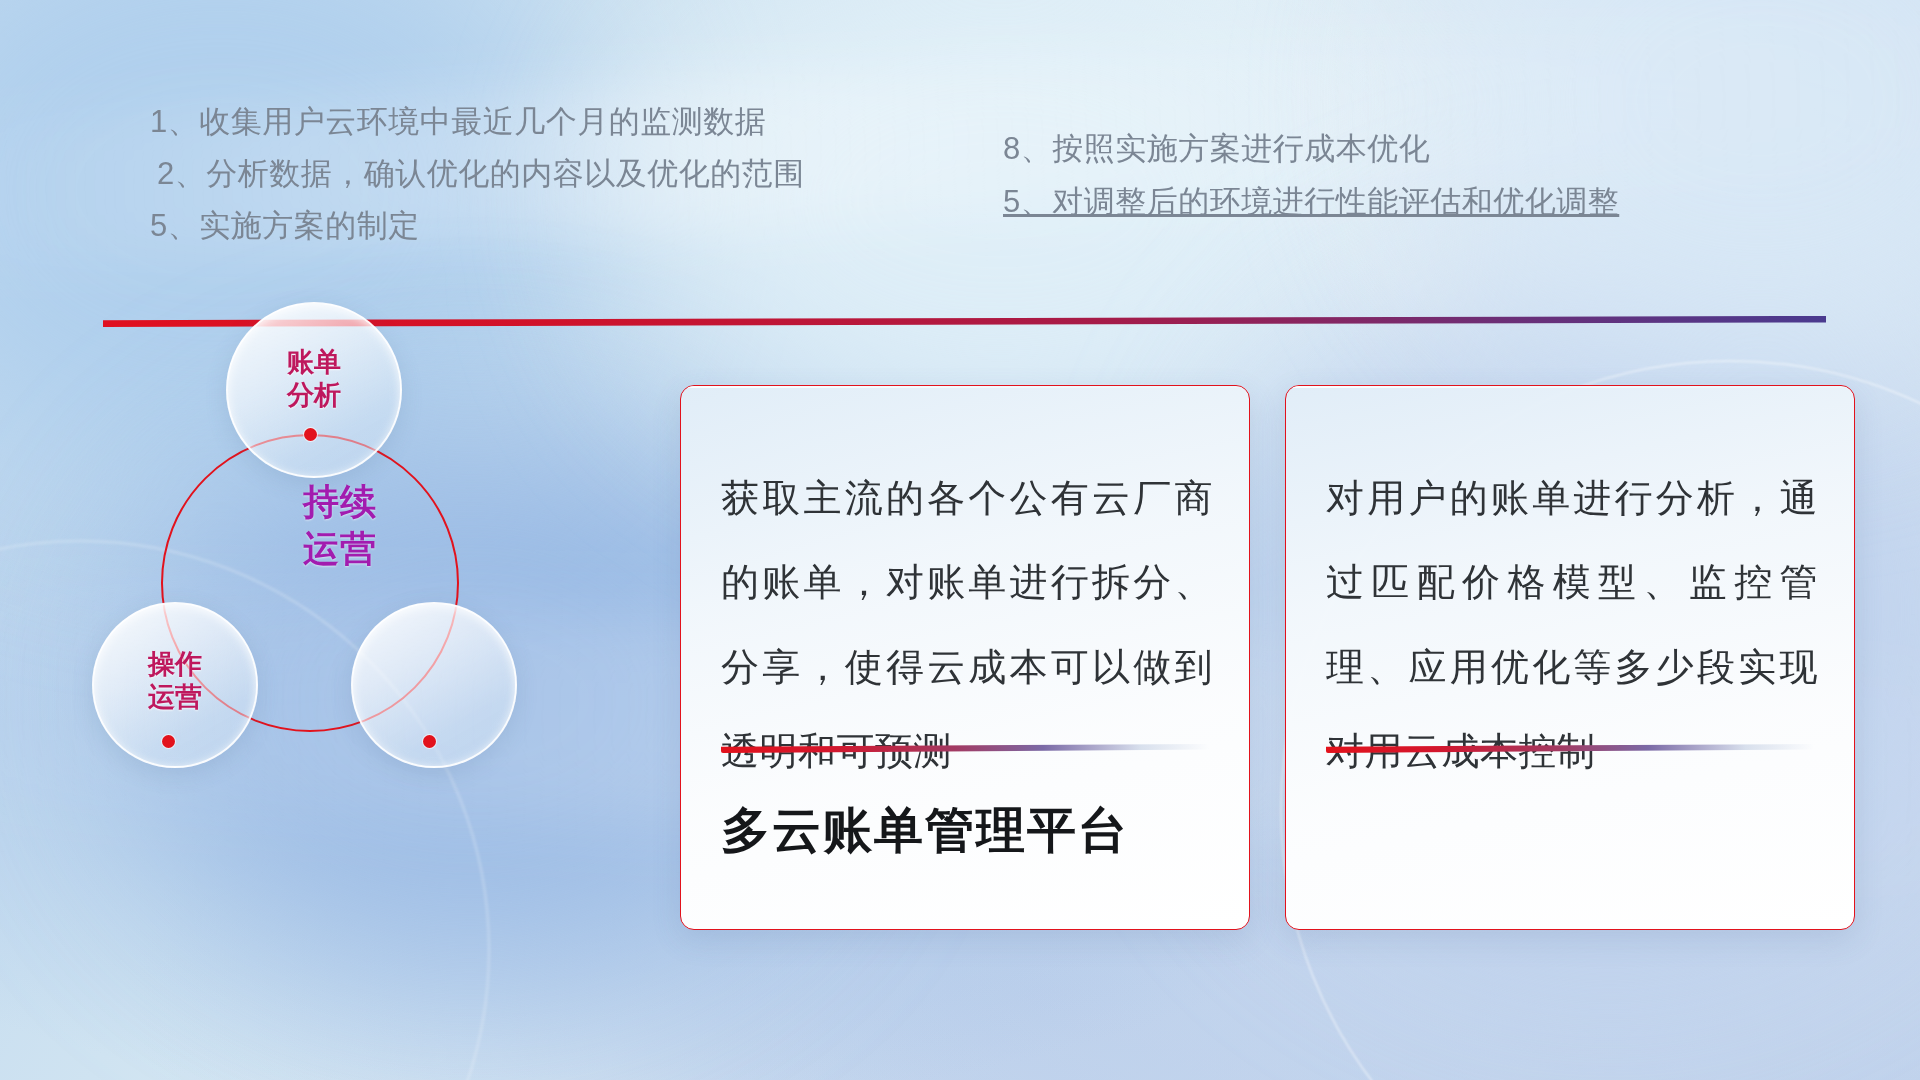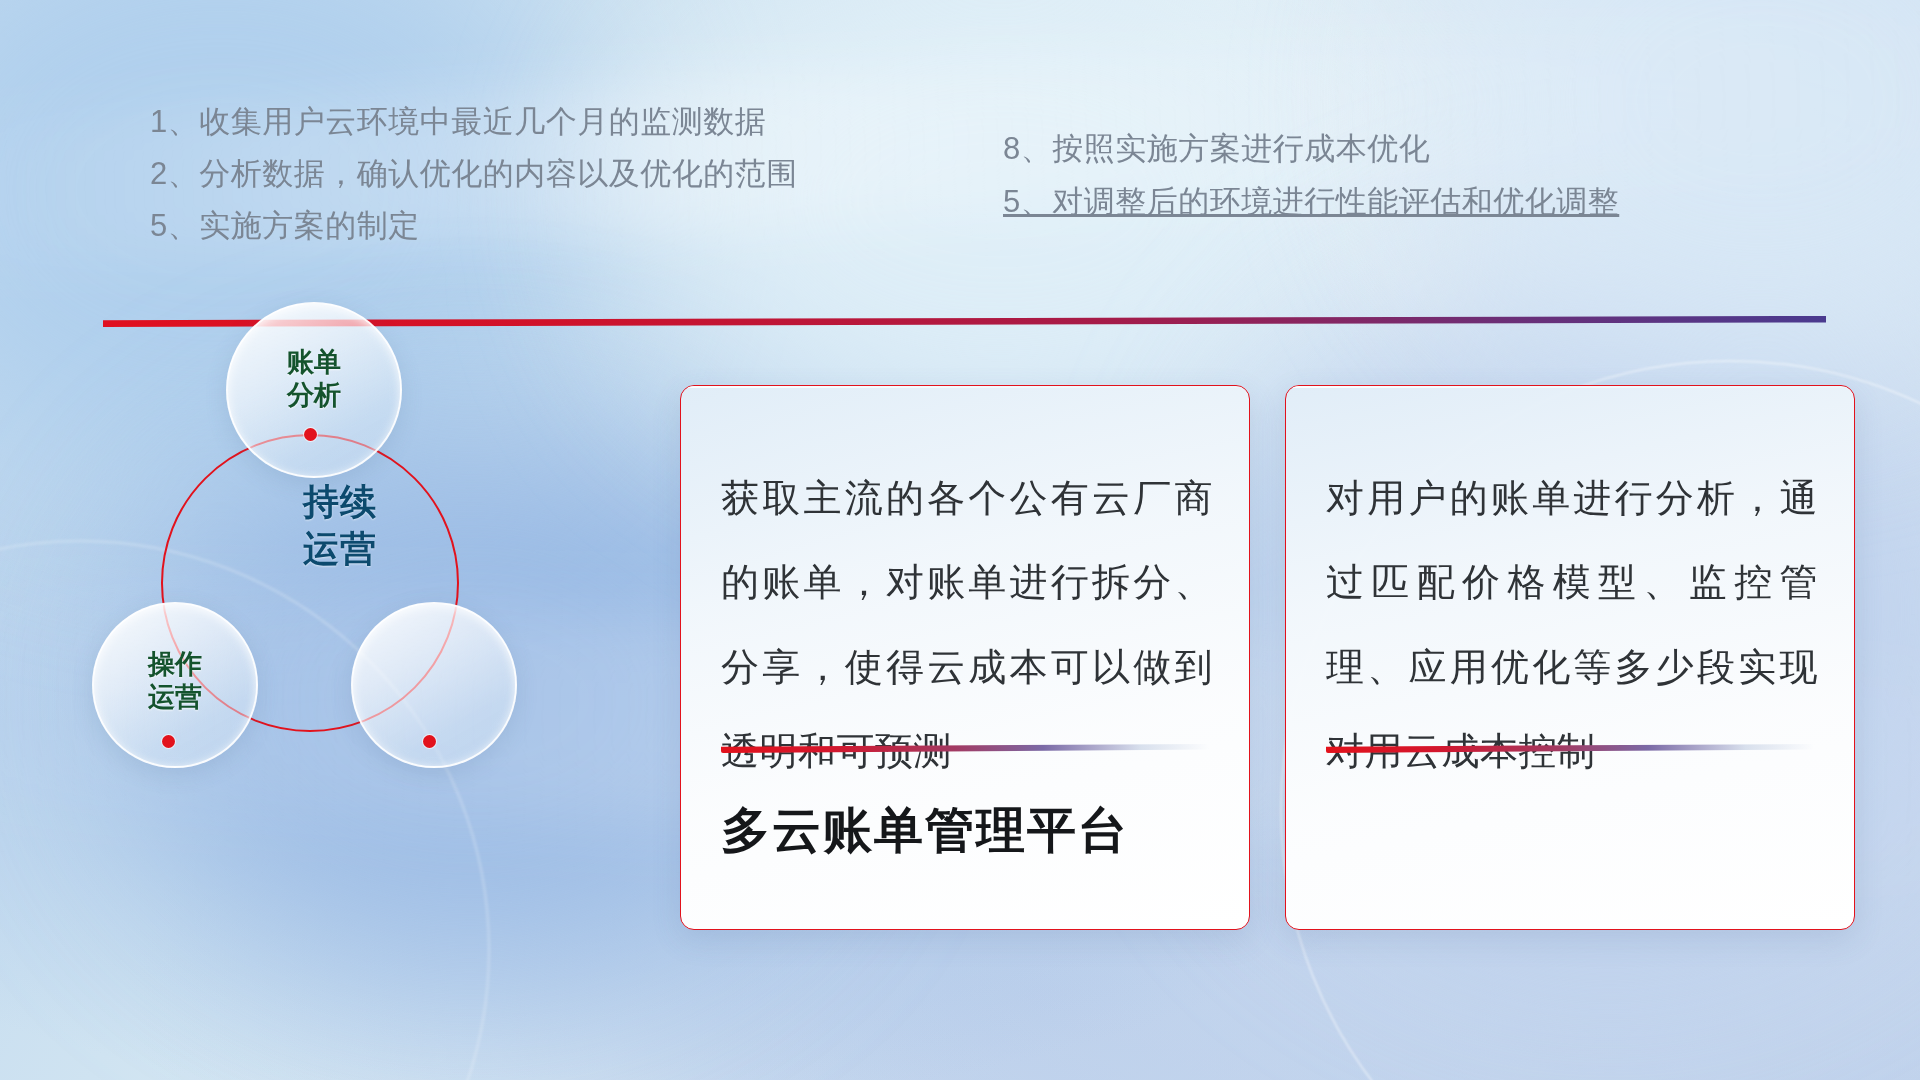--- a/index.html
+++ b/index.html
@@ -55,21 +55,21 @@
   .step{
     position:absolute;
     color:#7b8694;
     font-size:31px;
     letter-spacing:.5px;
     white-space:nowrap;
     font-family:"Liberation Sans","DejaVu Sans",sans-serif;
   }
   .col-l .step{ left:150px; }
   .col-l .s0{ top:101px; }
-  .col-l .s1{ top:153px; }
+  .col-l .s1{ top:153px;margin-left:7px; }
   .col-l .s2{ top:205px; }
   .col-r .step{ left:1003px; }
   .col-r .s0{ top:128px; }
   .col-r .s1{ top:181px;text-decoration:underline; }
 
   
   #divider{
     position:absolute; left:103px; top:316px; width:1723px; height:11px;
   }
   #divider .bar{
@@ -96,29 +96,29 @@
   }
   .dot{
     position:absolute; width:13px; height:13px; border-radius:50%;
     background:#e2121c; box-shadow:0 0 0 1px rgba(255,255,255,.6);
   }
   .dot-top{ left:224px; top:142px; }
   .dot-bl { left:82px;  top:449px; }
   .dot-br { left:343px; top:449px; }
   .node-label{
     position:absolute; width:176px; text-align:center;
-    color:#14532d; font-weight:bold; font-size:27px; line-height:1.22;
+    color:#be185d; font-weight:bold; font-size:27px; line-height:1.22;
     text-shadow:0 1px 2px rgba(255,255,255,.75);
   }
   .lbl-top{ left:146px; top:60px; }
   .lbl-bl { left:12px;  top:362px; width:166px; }
   .lbl-br { left:271px; top:362px; width:166px; }
   .center-label{
     position:absolute; left:160px; top:193px; width:200px; text-align:center;
-    color:#0c4a6e; font-weight:bold; font-size:36px; line-height:1.3;
+    color:#a21caf; font-weight:bold; font-size:36px; line-height:1.3;
     letter-spacing:1px;
     text-shadow:0 1px 2px rgba(255,255,255,.55);
   }
 
   
   .card{
     position:absolute; top:385px; width:570px; height:545px;
     border-radius:14px;
     border:1.6px solid #e2121c;
     background:linear-gradient(168deg, rgba(226,238,248,.95) 0%, rgba(243,248,252,.97) 34%, rgba(252,253,254,.99) 66%, rgba(255,255,255,1) 100%);

